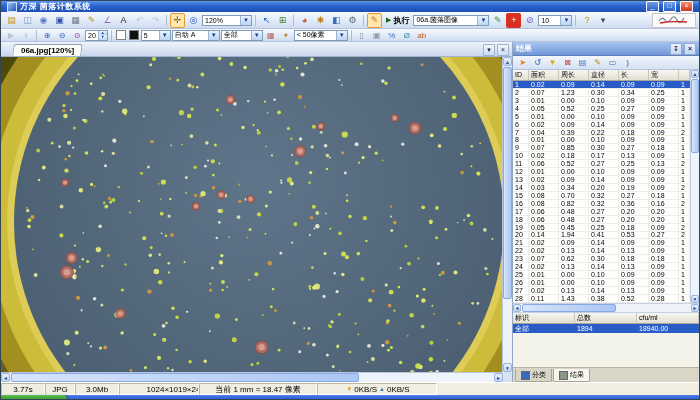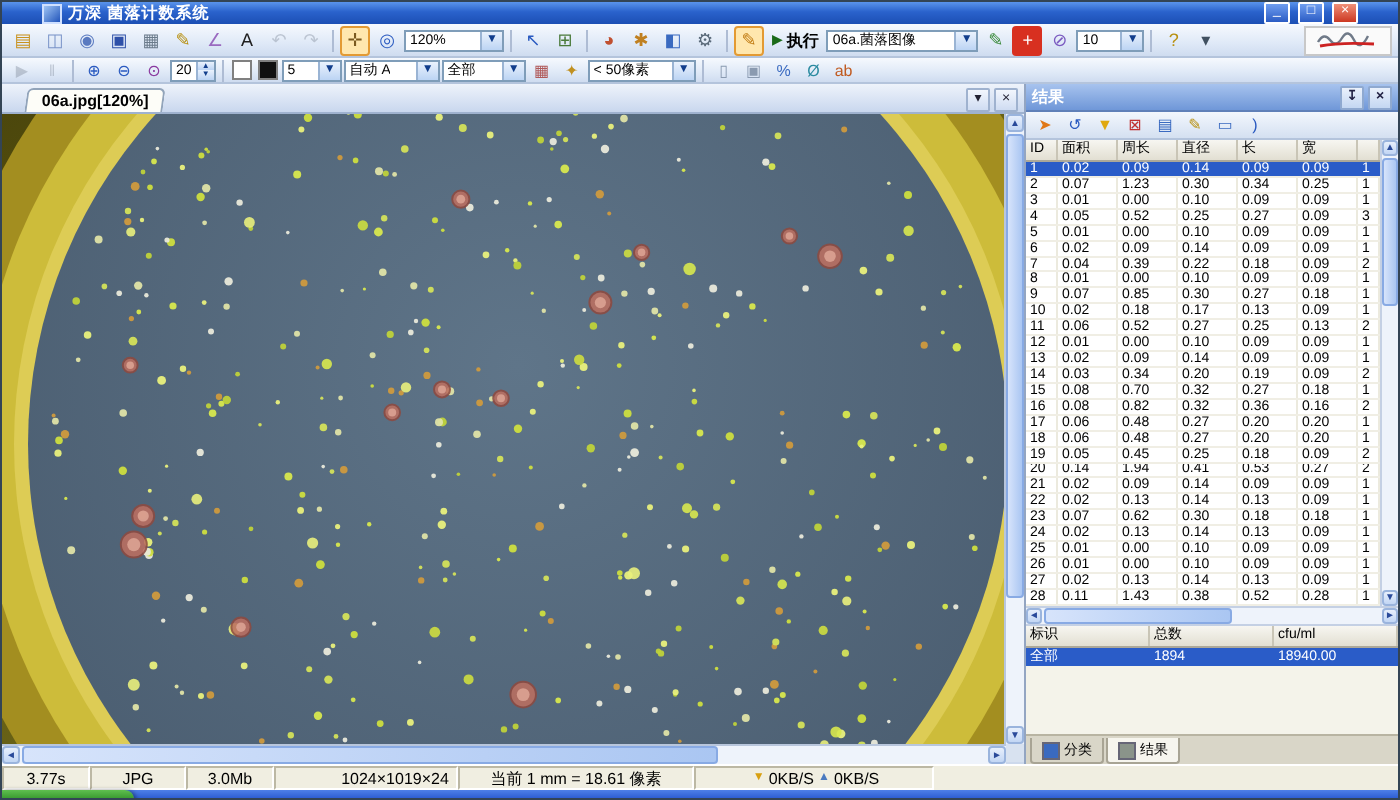--- a/index.html
+++ b/index.html
@@ -1,20 +1,20 @@
 <!DOCTYPE html>
 <html><head>
 <meta charset="utf-8">
 <style>
   html,body{margin:0;padding:0;background:#c0c8d4;}
   #app{position:relative;width:700px;height:400px;overflow:hidden;background:#d6e2f2;
        font-family:"Liberation Sans","DejaVu Sans",sans-serif;font-size:8px;color:#000;
        border:1px solid #345; box-sizing:border-box;}
   
-  .titlebar{height:11px;display:flex;align-items:center;gap:3px;padding:0 20px;
+  .titlebar{height:11px;display:flex;align-items:center;gap:3px;padding:0 6px;
     background:linear-gradient(180deg,#5a94ec 0%,#2a62cc 45%,#1c4fb4 100%);color:#fff;}
   .appicon{width:8px;height:8px;background:linear-gradient(135deg,#9ec4f4,#2255bb);border:1px solid #cfe0ff;}
   .title-text{font-weight:bold;font-size:8px;letter-spacing:.5px;flex:1;white-space:nowrap;overflow:hidden;}
   .winbtn{width:11px;height:9px;border:1px solid #fff;border-radius:1px;color:#fff;font-size:7px;line-height:7px;
     text-align:center;background:linear-gradient(180deg,#6f9ef0,#2b5cc4);margin-left:1px;}
   .winbtn.close{background:linear-gradient(180deg,#f09078,#cc3822);}
   
   .toolbar{display:flex;align-items:center;gap:1px;padding:0 3px;
     background:linear-gradient(180deg,#f6f9fe 0%,#dfe9f7 60%,#cfdcf0 100%);
     border-bottom:1px solid #b4c4dc;}
@@ -1122,24 +1122,24 @@
           <span class="ptab active">
             <span class="mini" style="background: rgb(138, 148, 138); border: 1px solid rgb(102, 102, 119);"></span>
             <span>结果</span>
           </span>
         </div>
     </div>
   </div>
 
   <div class="statusbar">
     <span class="seg" style="width:44px;">3.77s</span>
-    <span class="seg" style="width:48px;">JPG</span>
+    <span class="seg" style="width:30px;">JPG</span>
     <span class="seg" style="width:44px;">3.0Mb</span>
-    <span class="seg" style="width:92px;padding-left:32px;">1024×1019×24</span>
-    <span class="seg" style="width:118px;">当前 1 mm = 18.61 像素</span>
+    <span class="seg" style="width:80px;padding-left:32px;">1024×1019×24</span>
+    <span class="seg" style="width:118px;">当前 1 mm = 18.47 像素</span>
     <span class="seg" style="width:120px;">
       <span class="neticon" id="netdn" style="color: rgb(216, 160, 16);">▼</span>
       <span>0KB/S</span>
       <span class="neticon" id="netup" style="color: rgb(74, 122, 192);">▲</span>
       <span>0KB/S</span>
     </span>
   </div>
 
   <div class="taskbar">
     <span class="startseg"></span>

